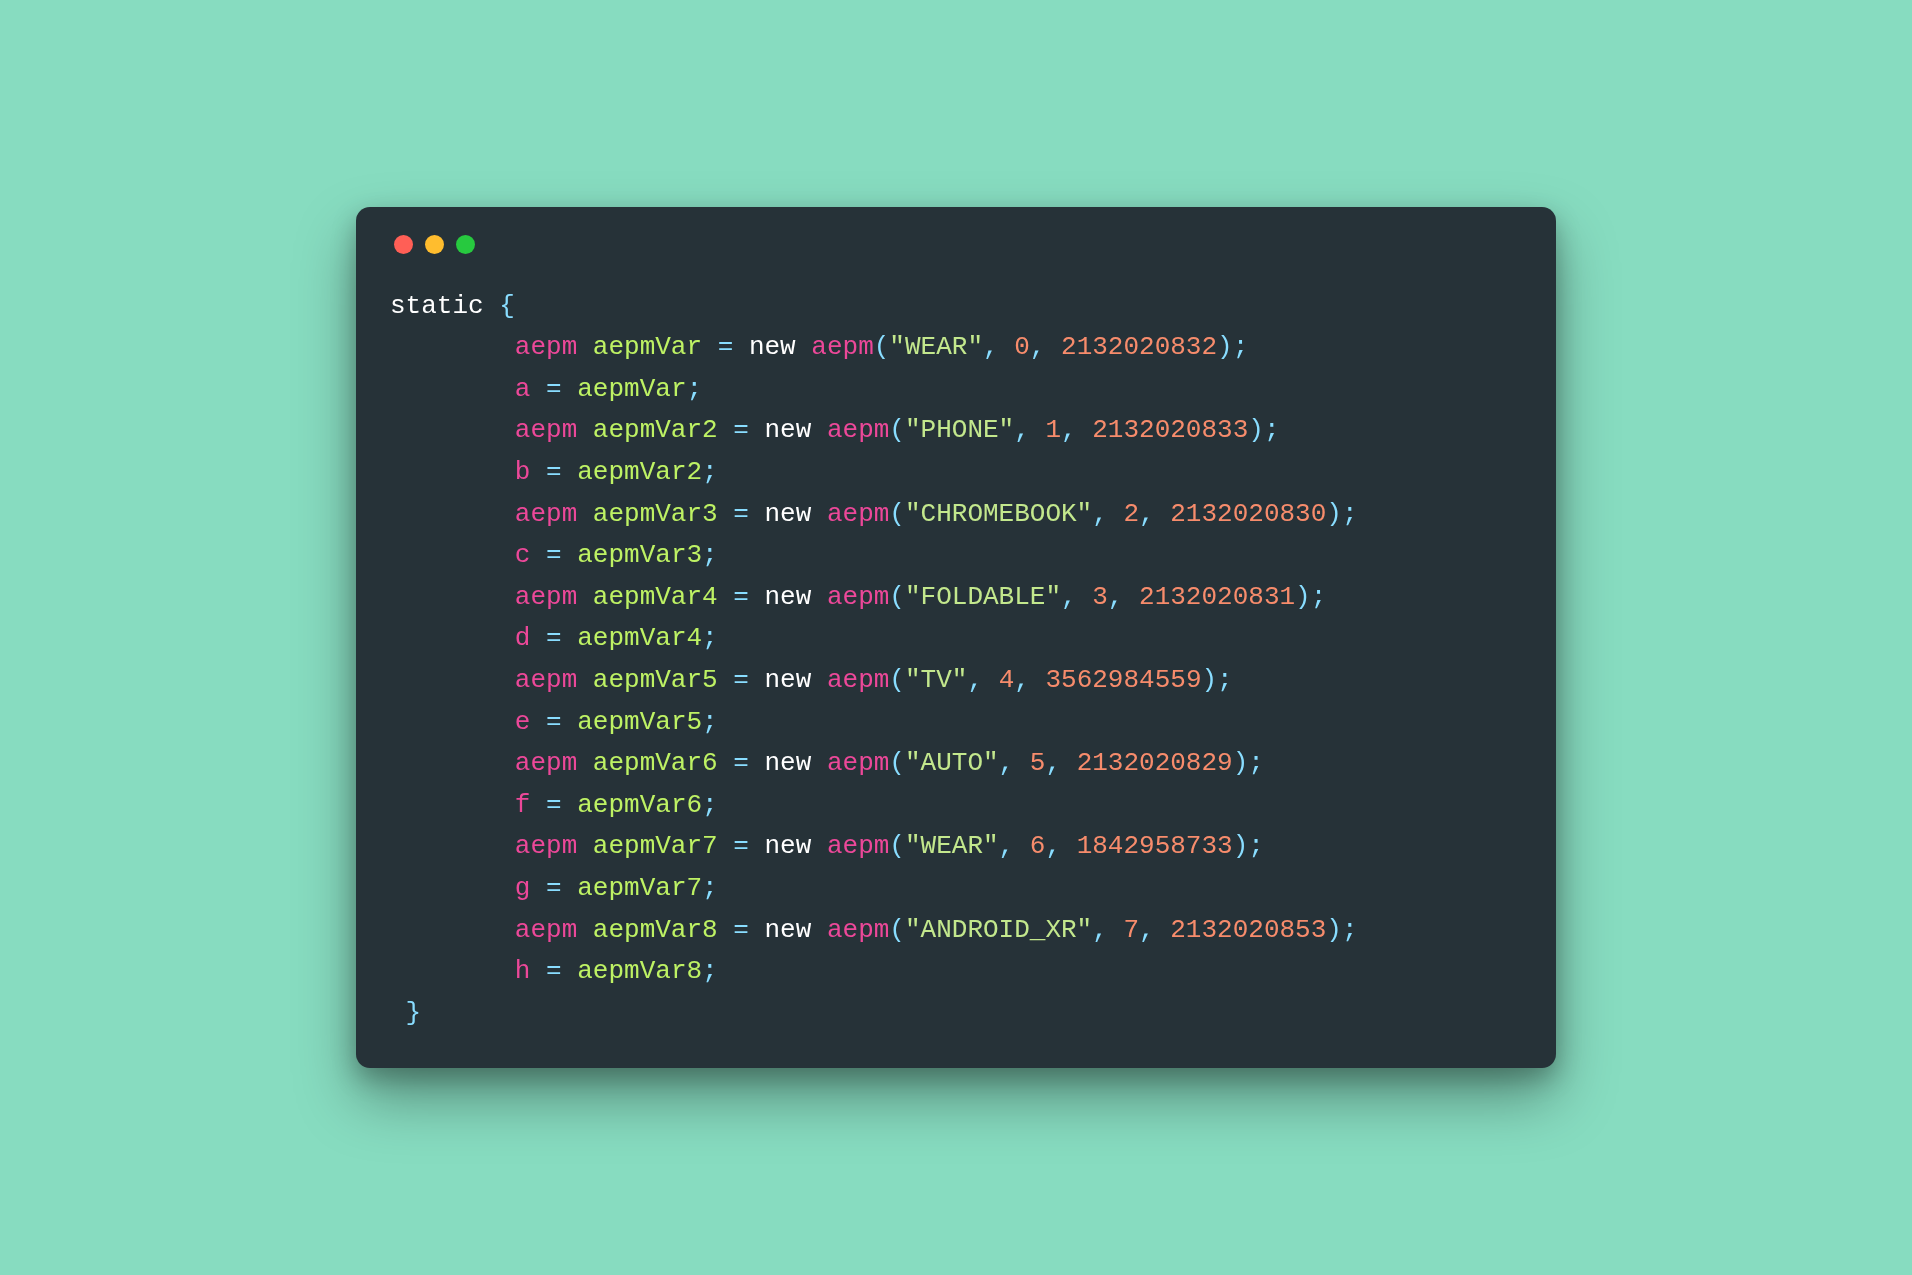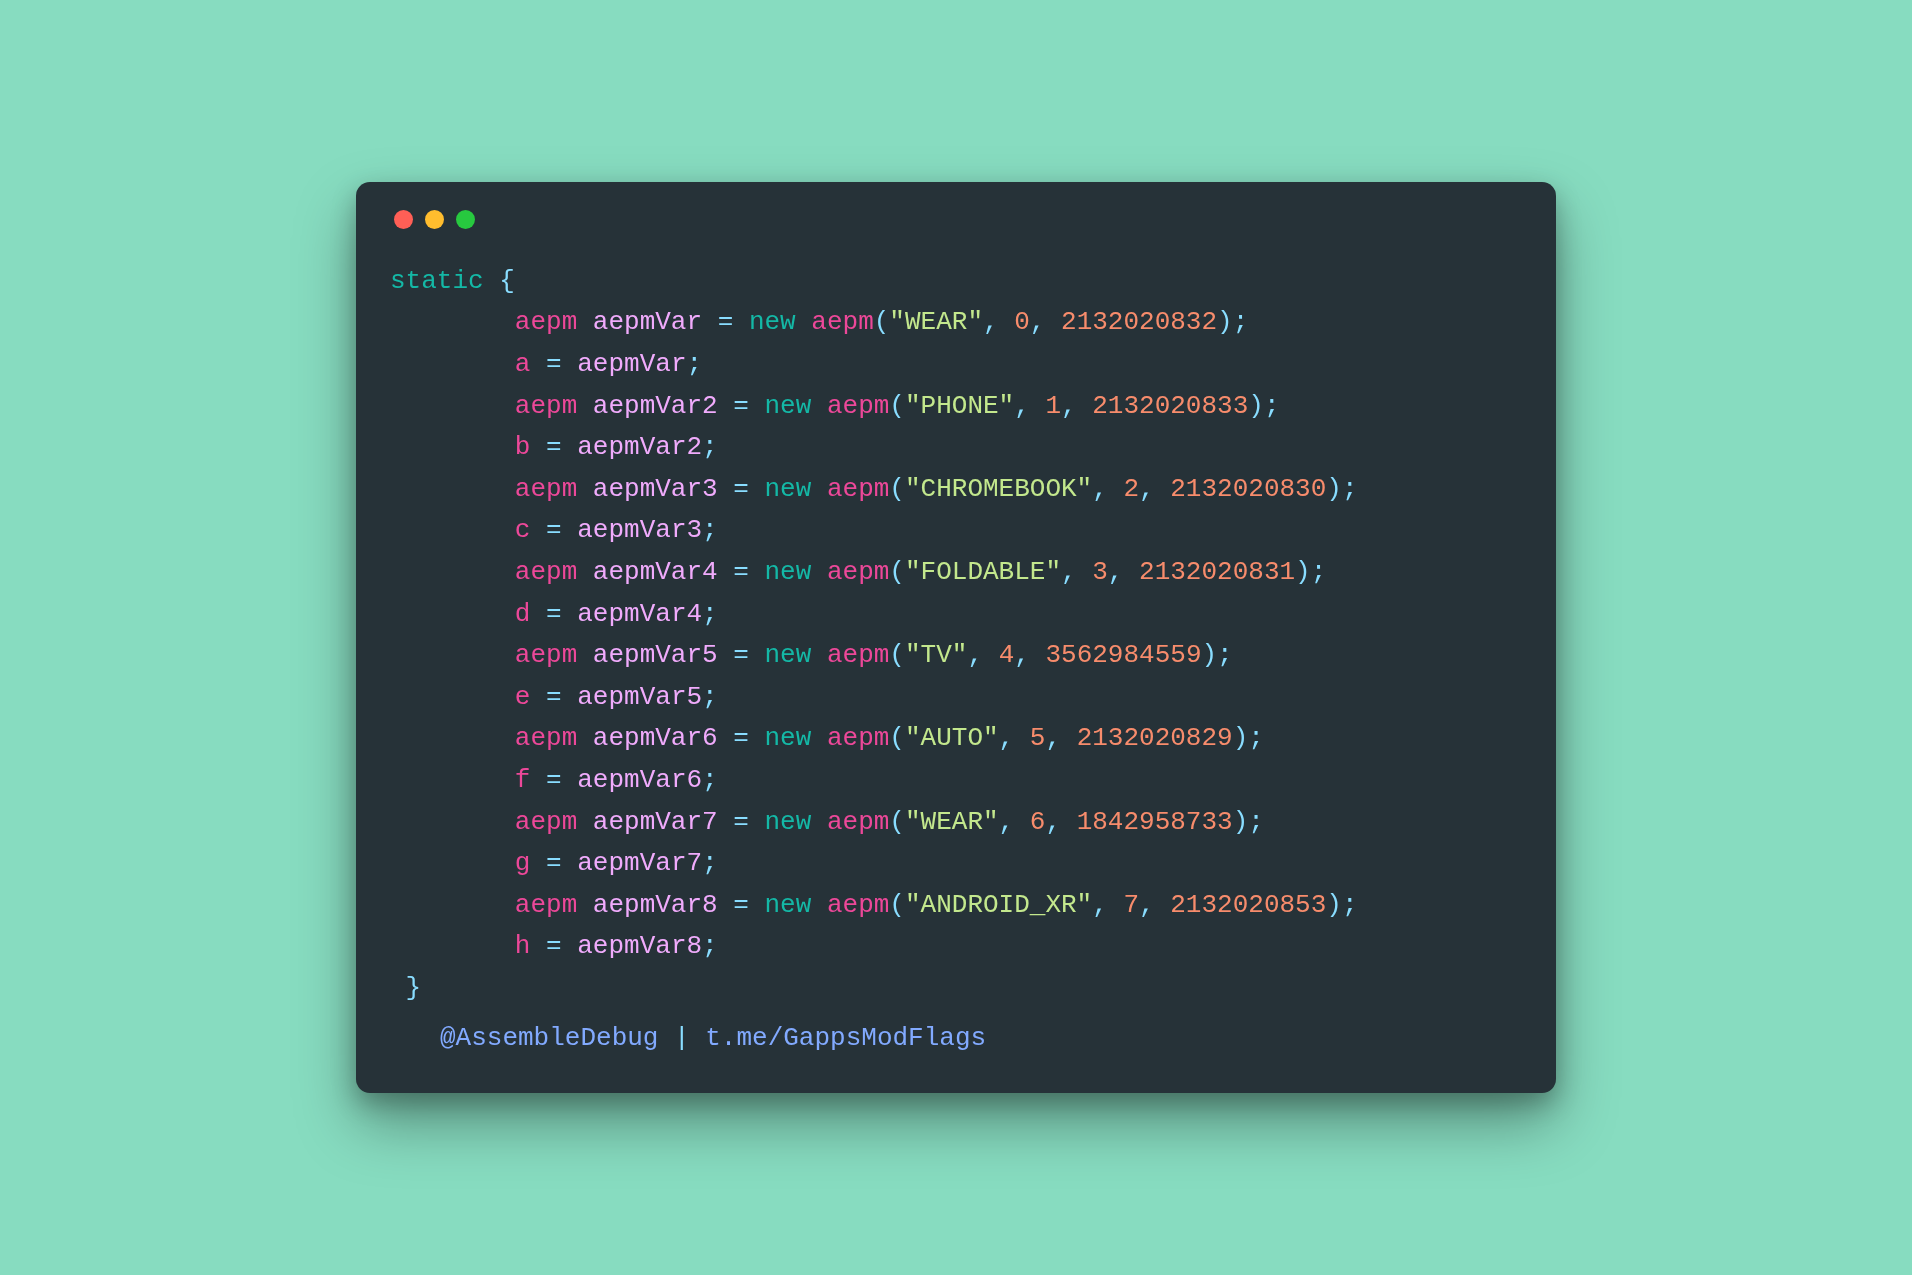--- a/index.html
+++ b/index.html
@@ -26,23 +26,23 @@
   .dot.red    { background: #FF5F56; }
   .dot.yellow { background: #FFBD2E; }
   .dot.green  { background: #27C93F; }
   pre.code {
     white-space: pre-wrap;
     word-break: break-word;
     font-family: inherit;
     font-size: inherit;
     line-height: inherit;
   }
-  .kw   { color: #14b8a6; }  
+  .kw   { color: #ffffff; }  
   .typ  { color: #ec4899; }  
-  .id   { color: #f0abfc; }  
+  .id   { color: #bef264; }  
   .op   { color: #89DDFF; }  
   .str  { color: #C3E88D; }  
   .num  { color: #F78C6C; }  
   .credit {
     color: #82AAFF;
     margin-top: 8px;
     padding-left: 50px;
     font-size: 26px;
   }
   .pipe { color: #89DDFF; }
@@ -69,16 +69,13 @@
         <span class="typ">aepm</span> <span class="id">aepmVar5</span> <span class="op">=</span> <span class="kw">new</span> <span class="typ">aepm</span><span class="op">(</span><span class="str">"<span>TV</span>"</span><span class="op">,</span> <span class="num">4</span><span class="op">,</span> <span class="num">3562984559</span><span class="op">);</span>
         <span class="typ">e</span> <span class="op">=</span> <span class="id">aepmVar5</span><span class="op">;</span>
         <span class="typ">aepm</span> <span class="id">aepmVar6</span> <span class="op">=</span> <span class="kw">new</span> <span class="typ">aepm</span><span class="op">(</span><span class="str">"<span>AUTO</span>"</span><span class="op">,</span> <span class="num">5</span><span class="op">,</span> <span class="num">2132020829</span><span class="op">);</span>
         <span class="typ">f</span> <span class="op">=</span> <span class="id">aepmVar6</span><span class="op">;</span>
         <span class="typ">aepm</span> <span class="id">aepmVar7</span> <span class="op">=</span> <span class="kw">new</span> <span class="typ">aepm</span><span class="op">(</span><span class="str">"<span>WEAR</span>"</span><span class="op">,</span> <span class="num">6</span><span class="op">,</span> <span class="num">1842958733</span><span class="op">);</span>
         <span class="typ">g</span> <span class="op">=</span> <span class="id">aepmVar7</span><span class="op">;</span>
         <span class="typ">aepm</span> <span class="id">aepmVar8</span> <span class="op">=</span> <span class="kw">new</span> <span class="typ">aepm</span><span class="op">(</span><span class="str">"<span>ANDROID_XR</span>"</span><span class="op">,</span> <span class="num">7</span><span class="op">,</span> <span class="num">2132020853</span><span class="op">);</span>
         <span class="typ">h</span> <span class="op">=</span> <span class="id">aepmVar8</span><span class="op">;</span>
  <span class="op">}</span></pre>
 
-  <div class="credit">
-    <span>@AssembleDebug</span><span class="pipe"> | </span><span>t.me/GappsModFlags</span>
-  </div>
 </div>
 
 </body></html>

